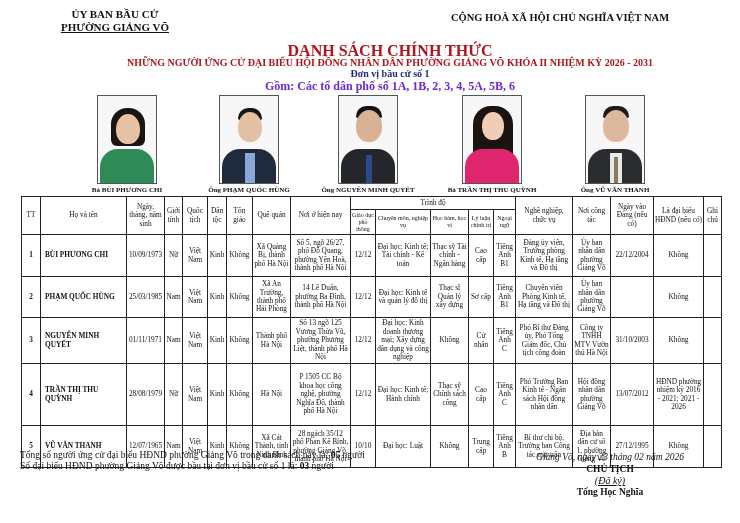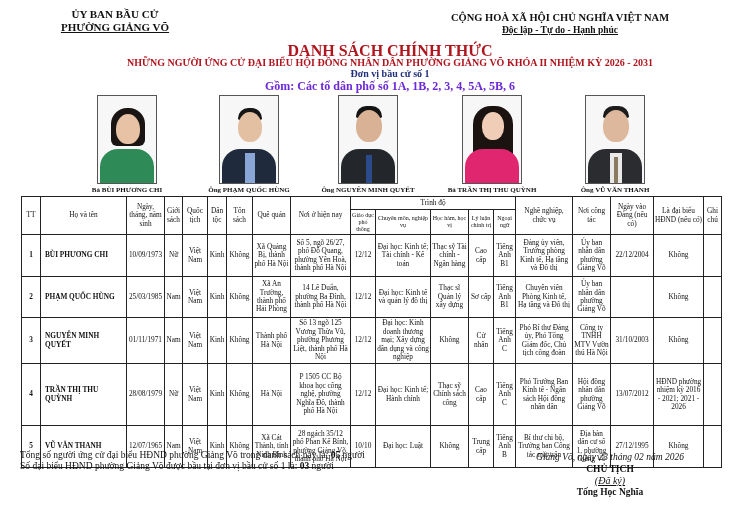--- a/index.html
+++ b/index.html
@@ -33,21 +33,20 @@
 </style>
 </head>
 <body>
 
 <div class="abs hdr-left">
   <div>ỦY BAN BẦU CỬ</div>
   <div class="u">PHƯỜNG GIẢNG VÕ</div>
 </div>
 <div class="abs hdr-right">
   <div>CỘNG HOÀ XÃ HỘI CHỦ NGHĨA VIỆT NAM</div>
-  <div class="sub">Độc lập - Tự do - Hạnh phúc</div>
 </div>
 
 <div class="abs title-block">
   <div class="t1">DANH SÁCH CHÍNH THỨC</div>
   <div class="t2">NHỮNG NGƯỜI ỨNG CỬ ĐẠI BIỂU HỘI ĐỒNG NHÂN DÂN PHƯỜNG GIẢNG VÕ KHÓA II NHIỆM KỲ 2026 - 2031</div>
   <div class="t3">Đơn vị bầu cử số 1</div>
   <div class="t4">Gồm: Các tổ dân phố số 1A, 1B, 2, 3, 4, 5A, 5B, 6</div>
 </div>
 
 <div class="photo" style="left:97px;">
@@ -111,24 +110,24 @@
       <col style="width:38px">
     <col style="width:43px">
       <col style="width:50px">
       <col style="width:18px">
   </colgroup>
   <thead>
     <tr style="height:13px;">
       <th rowspan="2">TT</th>
       <th rowspan="2">Họ và tên</th>
       <th rowspan="2">Ngày, tháng, năm sinh</th>
-      <th rowspan="2">Giới sách</th>
+      <th rowspan="2">Giới tính</th>
       <th rowspan="2">Quốc tịch</th>
       <th rowspan="2">Dân tộc</th>
-      <th rowspan="2">Tôn sách</th>
+      <th rowspan="2">Tôn giáo</th>
       <th rowspan="2">Quê quán</th>
       <th rowspan="2">Nơi ở hiện nay</th>
       <th colspan="5">Trình độ</th>
       <th rowspan="2">Nghề nghiệp, chức vụ</th>
       <th rowspan="2">Nơi công tác</th>
       <th rowspan="2">Ngày vào Đảng (nếu có)</th>
       <th rowspan="2">Là đại biểu HĐND (nếu có)</th>
       <th rowspan="2">Ghi chú</th>
     </tr>
     <tr style="height:25px;">

